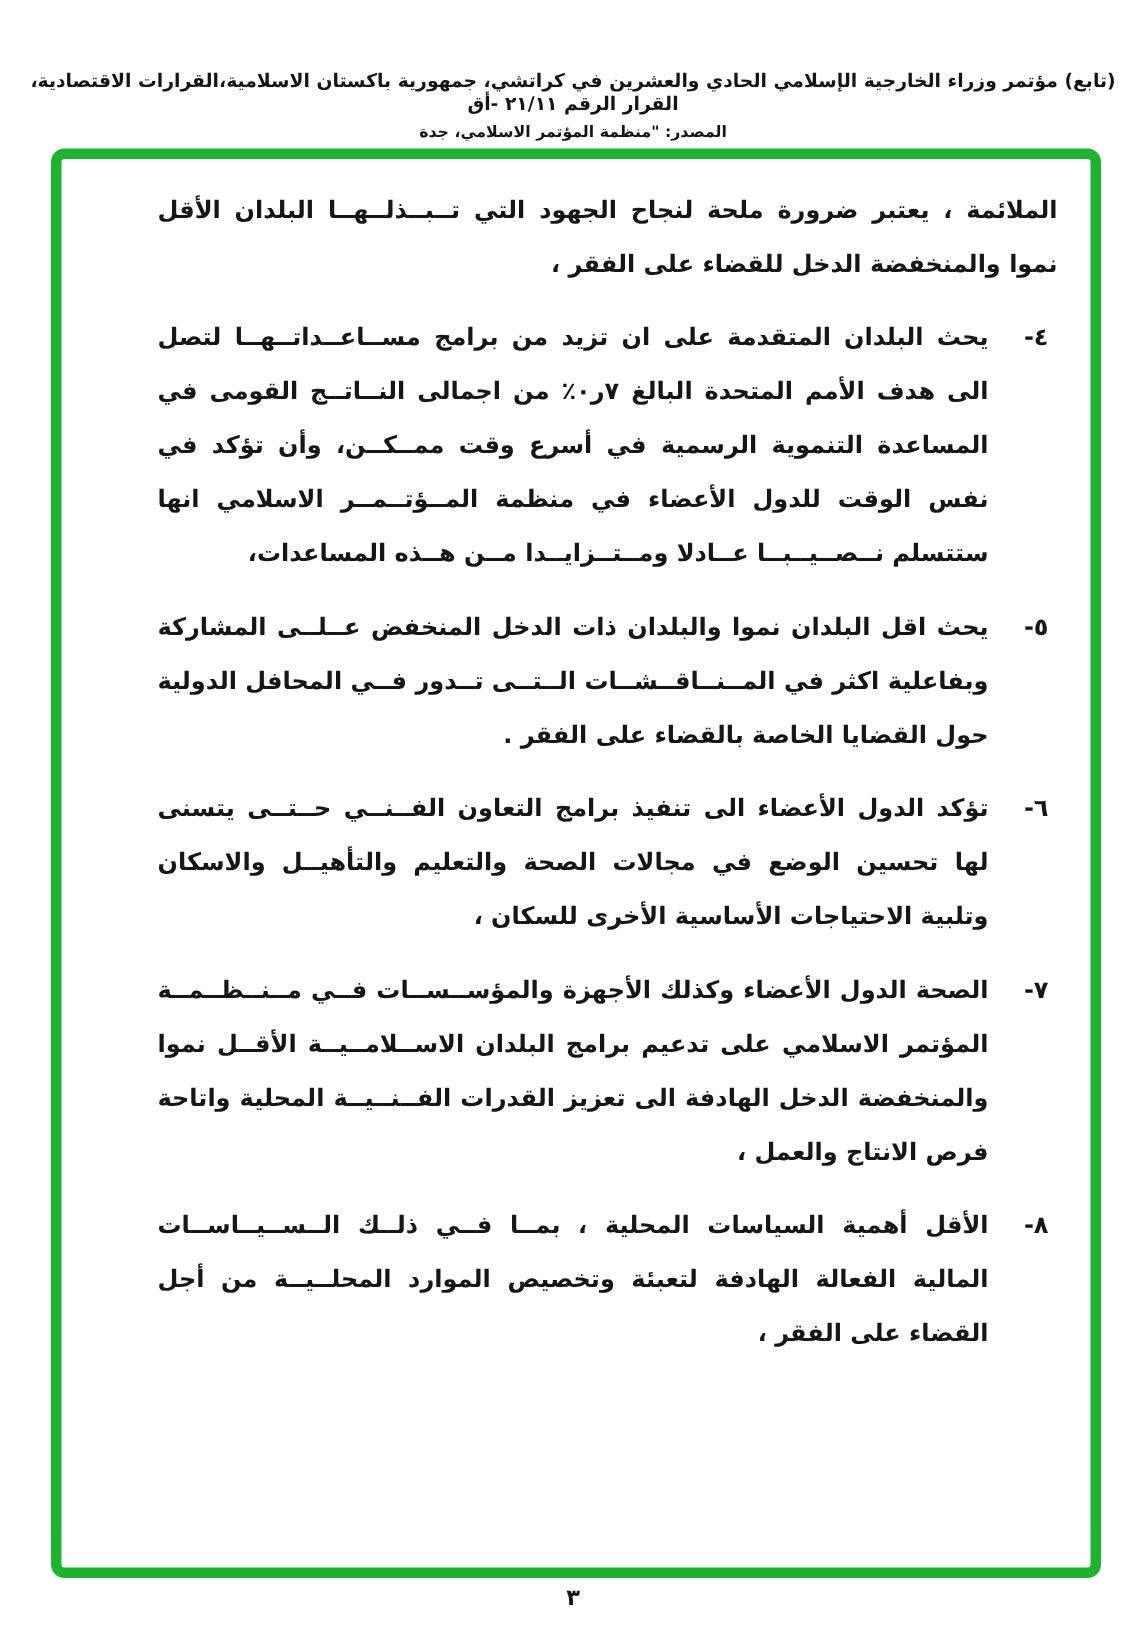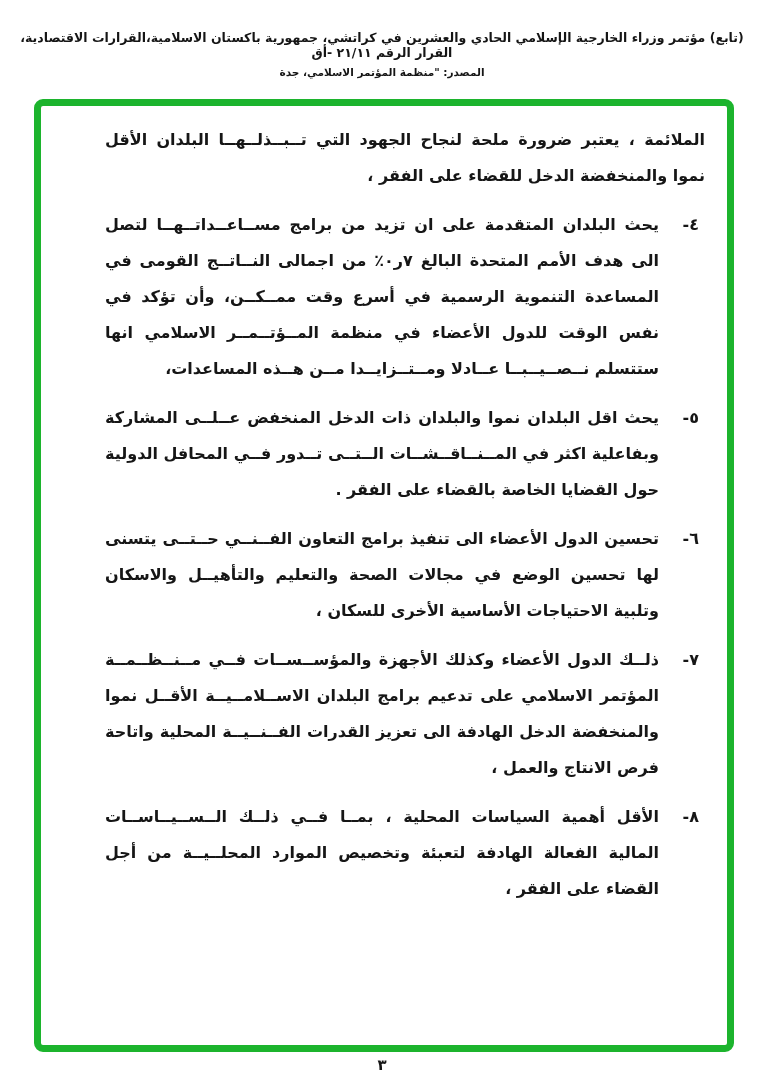--- a/index.html
+++ b/index.html
@@ -5,21 +5,21 @@
   html,body { margin:0; padding:0; }
   body {
     width:764px; height:1083px;
     background:#ffffff;
     font-family:"DejaVu Sans", sans-serif;
     color:#151515;
   }
   .page { position:relative; width:764px; height:1083px; overflow:hidden; background:#fff; }
 
   
-  .doc-header { position:absolute; top:30px; left:0; width:764px; text-align:center; direction:rtl; }
+  .doc-header { position:absolute; top:46px; left:0; width:764px; text-align:center; direction:rtl; }
   .doc-header .line1 { font-size:12.5px; font-weight:bold; letter-spacing:0.2px; padding:0 8px; }
   .doc-header .line2 { font-size:10.5px; font-weight:bold; margin-top:6px; }
 
   
   .frame {
     position:absolute; left:34px; top:99px;
     width:700px; height:953px;
     box-sizing:border-box;
     border:7px solid #1cb42d;
     border-radius:9px;
@@ -76,26 +76,26 @@
       <span class="txt"><span class="lead">يحث</span><span> البلدان المتقدمة على ان تزيد من برامج مســاعــداتــهــا لتصل الى هدف الأمم المتحدة البالغ ‭٪٠ر٧‬ من اجمالى النــاتــج القومى في المساعدة التنموية الرسمية في أسرع وقت ممــكــن، وأن تؤكد في نفس الوقت للدول الأعضاء في منظمة المــؤتــمــر الاسلامي انها ستتسلم نــصــيــبــا عــادلا ومــتــزايــدا مــن هــذه المساعدات،</span></span>
     </div>
 
     <div class="item">
       <span class="num">-٥</span>
       <span class="txt"><span class="lead">يحث</span><span> اقل البلدان نموا والبلدان ذات الدخل المنخفض عــلــى المشاركة وبفاعلية اكثر في المــنــاقــشــات الــتــى تــدور فــي المحافل الدولية حول القضايا الخاصة بالقضاء على الفقر .</span></span>
     </div>
 
     <div class="item">
       <span class="num">-٦</span>
-      <span class="txt"><span class="lead">تحسين</span><span> الدول الأعضاء الى تنفيذ برامج التعاون الفــنــي حــتــى يتسنى لها تحسين الوضع في مجالات الصحة والتعليم والتأهيــل والاسكان وتلبية الاحتياجات الأساسية الأخرى للسكان ،</span></span>
+      <span class="txt"><span class="lead">تؤكد</span><span> الدول الأعضاء الى تنفيذ برامج التعاون الفــنــي حــتــى يتسنى لها تحسين الوضع في مجالات الصحة والتعليم والتأهيــل والاسكان وتلبية الاحتياجات الأساسية الأخرى للسكان ،</span></span>
     </div>
 
     <div class="item">
       <span class="num">-٧</span>
-      <span class="txt"><span class="lead">ذلــك</span><span> الدول الأعضاء وكذلك الأجهزة والمؤســســات فــي مــنــظــمــة المؤتمر الاسلامي على تدعيم برامج البلدان الاســلامــيــة الأقــل نموا والمنخفضة الدخل الهادفة الى تعزيز القدرات الفــنــيــة المحلية واتاحة فرص الانتاج والعمل ،</span></span>
+      <span class="txt"><span class="lead">الصحة</span><span> الدول الأعضاء وكذلك الأجهزة والمؤســســات فــي مــنــظــمــة المؤتمر الاسلامي على تدعيم برامج البلدان الاســلامــيــة الأقــل نموا والمنخفضة الدخل الهادفة الى تعزيز القدرات الفــنــيــة المحلية واتاحة فرص الانتاج والعمل ،</span></span>
     </div>
 
     <div class="item">
       <span class="num">-٨</span>
       <span class="txt"><span class="lead">الأقل</span><span> أهمية السياسات المحلية ، بمــا فــي ذلــك الــســيــاســات المالية الفعالة الهادفة لتعبئة وتخصيص الموارد المحلــيــة من أجل القضاء على الفقر ،</span></span>
     </div>
 
   </div>
 
   <div class="page-number">٣</div>

